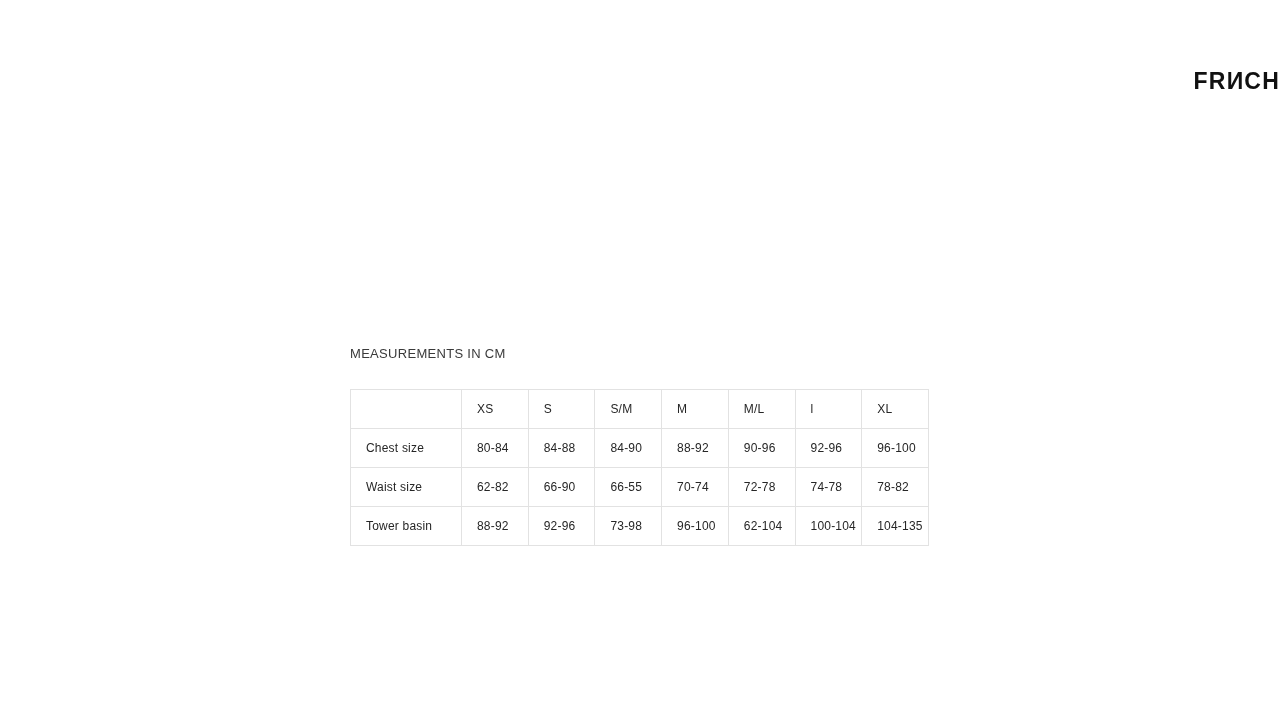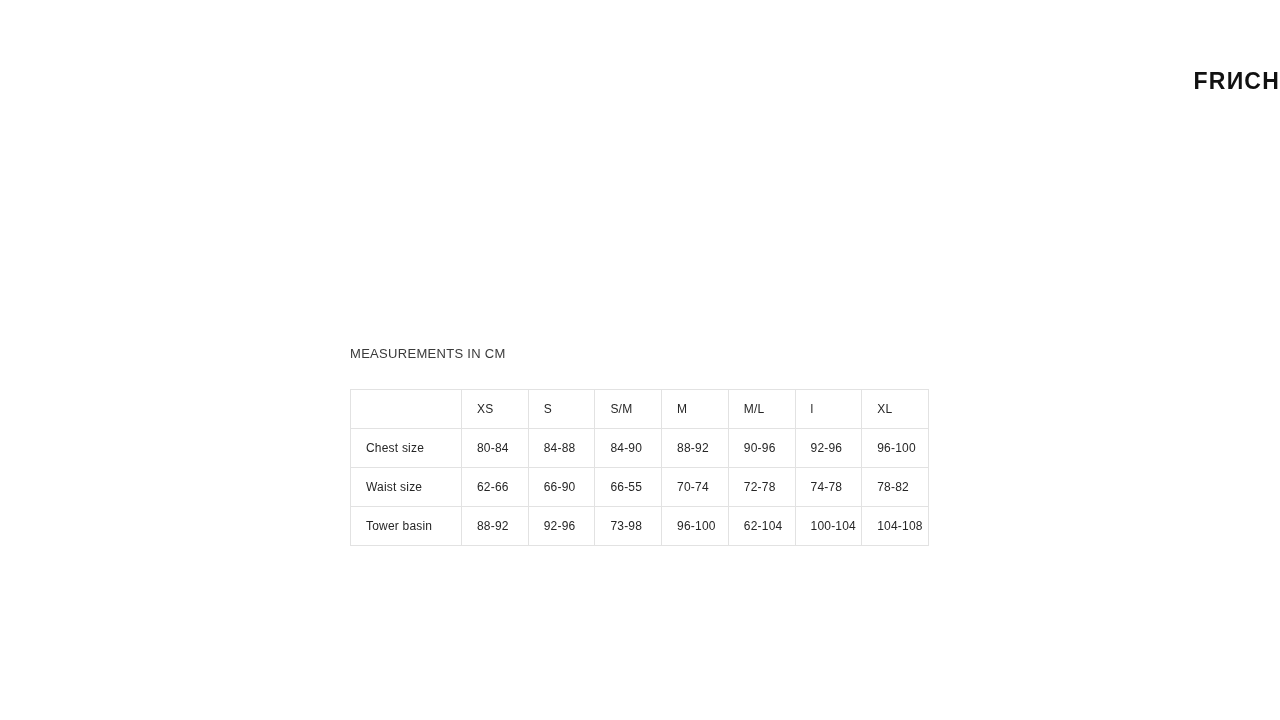--- a/index.html
+++ b/index.html
@@ -99,33 +99,33 @@
         <td>80-84</td>
         <td>84-88</td>
         <td>84-90</td>
         <td>88-92</td>
         <td>90-96</td>
         <td>92-96</td>
         <td>96-100</td>
       </tr>
       <tr>
         <td class="row-label">Waist size</td>
-        <td>62-66</td>
+        <td>62-82</td>
         <td>66-90</td>
         <td>66-55</td>
         <td>70-74</td>
         <td>72-78</td>
         <td>74-78</td>
         <td>78-82</td>
       </tr>
       <tr>
         <td class="row-label">Tower basin</td>
         <td>88-92</td>
         <td>92-96</td>
         <td>73-98</td>
         <td>96-100</td>
         <td>62-104</td>
         <td>100-104</td>
-        <td>104-108</td>
+        <td>104-135</td>
       </tr>
     </tbody>
   </table>
 </div>
 
 </body></html>

